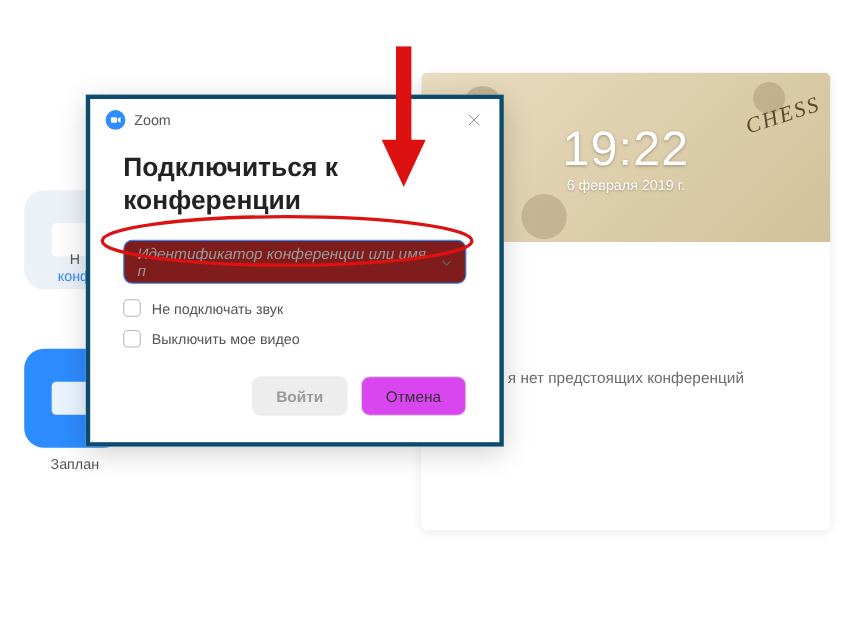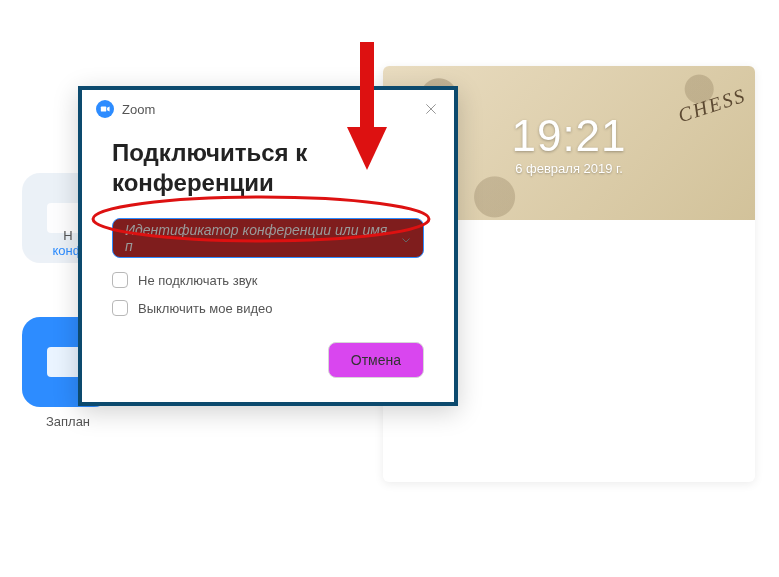--- a/index.html
+++ b/index.html
@@ -73,23 +73,24 @@
 <div class="bg-label l1a"><span class="blue">конф</span></div>
 
 <div class="bg-left-tile tile2">
     <div class="tile-inner"></div>
   </div>
 <div class="bg-label l2">Заплан</div>
 
 <div class="bg-panel">
   <div class="bg-hero">
     <div class="bg-hero-chess">CHESS</div>
-    <div class="bg-hero-time">19:21</div>
+    <div class="bg-hero-time">19:22</div>
     <div class="bg-hero-date">6 февраля 2019 г.</div>
   </div>
+  <div class="bg-noconf">я нет предстоящих конференций</div>
 </div>
 
 <div class="modal">
   <div class="modal-title">
     <span class="zoom-icon">
       <svg viewBox="0 0 24 24">
           <rect x="2" y="6" width="13" height="12" rx="2" fill="#fff"></rect>
           <path d="M17 9 L23 6 V18 L17 15 Z" fill="#fff"></path>
         </svg>
     </span>
@@ -117,20 +118,21 @@
     <div class="checkbox-row">
       <span class="checkbox-box"></span>
       <span class="checkbox-label">Не подключать звук</span>
     </div>
     <div class="checkbox-row">
       <span class="checkbox-box"></span>
       <span class="checkbox-label">Выключить мое видео</span>
     </div>
 
     <div class="modal-footer">
+      <button class="btn btn-primary-disabled">Войти</button>
       <button class="btn btn-secondary">Отмена</button>
     </div>
   </div>
 </div>
 
 <div class="ellipse">
   <svg viewBox="0 0 346 50">
     <ellipse cx="173" cy="25" rx="168" ry="22" fill="none" stroke="#d11" stroke-width="3"></ellipse>
   </svg>
 </div>

